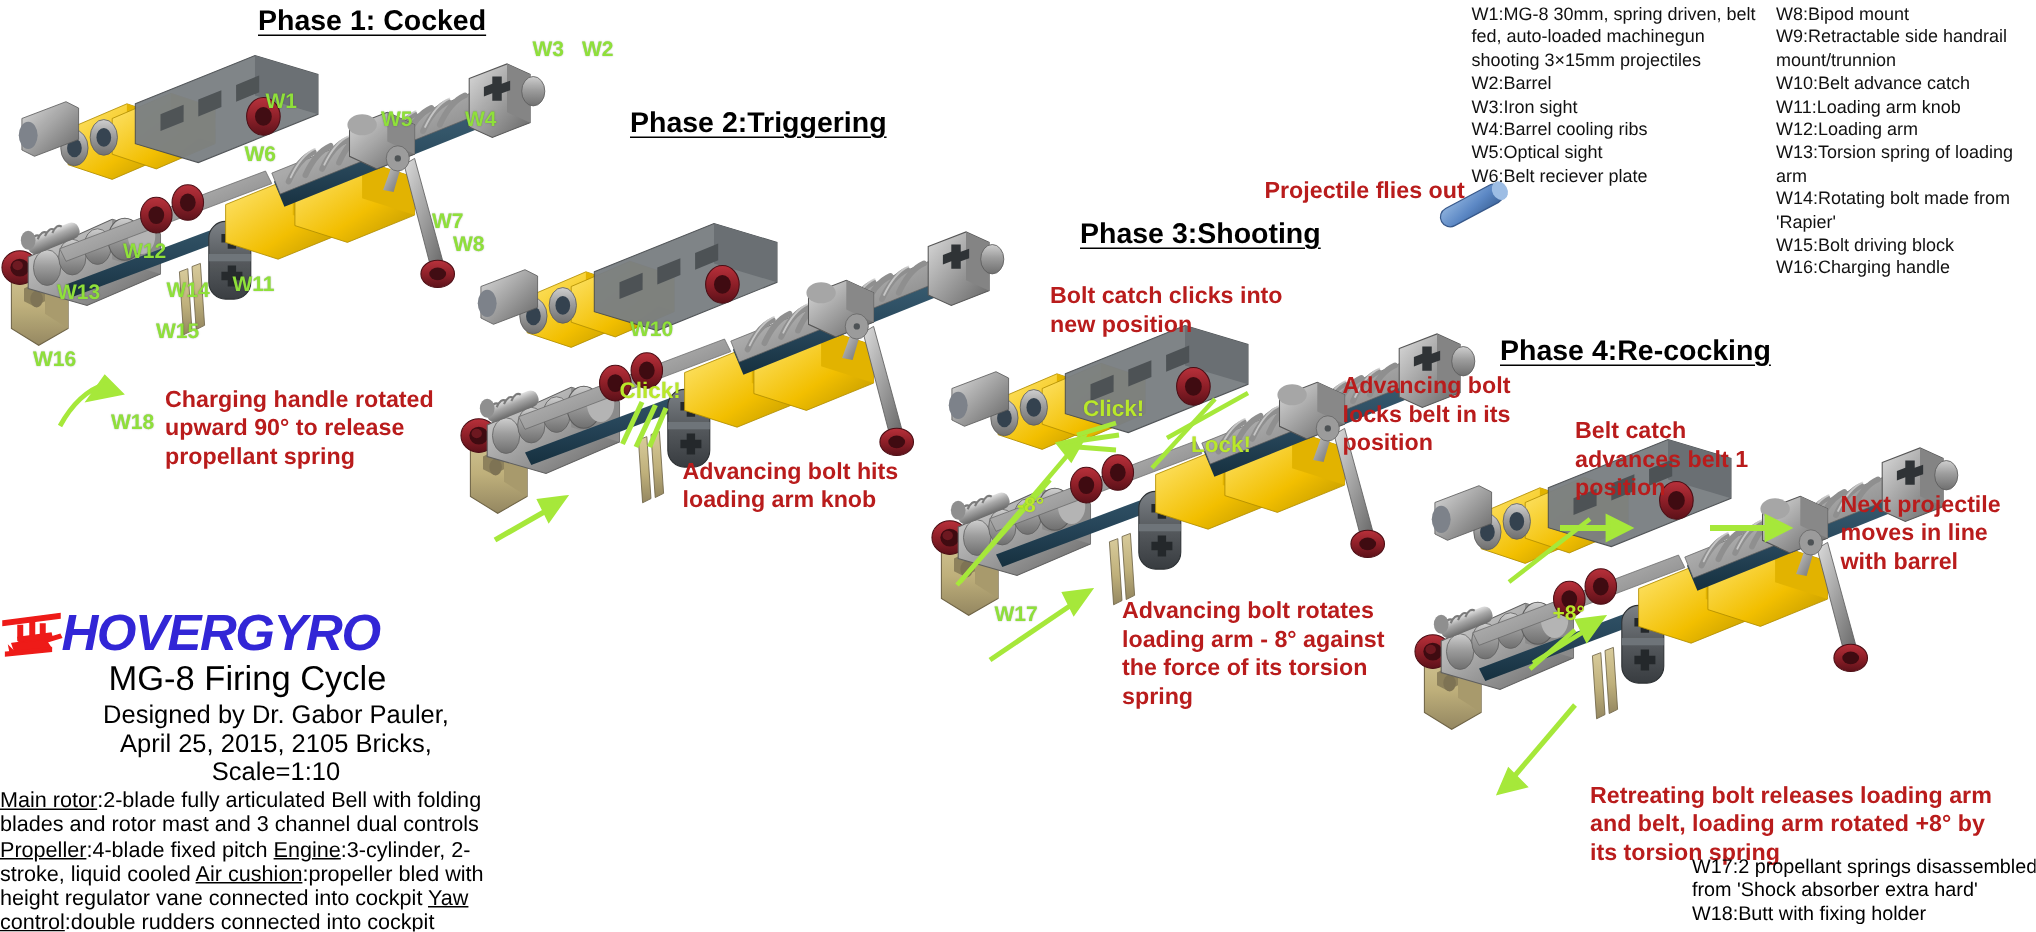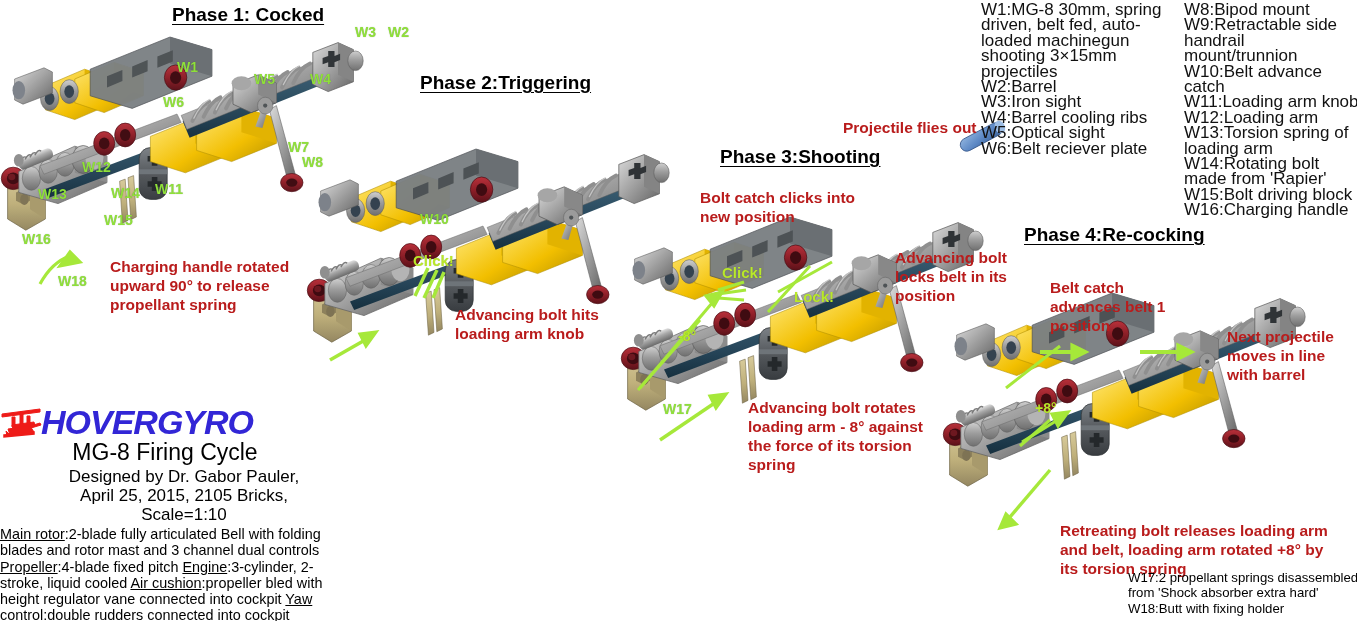--- a/index.html
+++ b/index.html
@@ -9,21 +9,21 @@
 
   
   .abs{position:absolute;}
   .phase-title{font-weight:bold;font-size:19px;color:#000;text-decoration:underline;
                text-underline-offset:3px;white-space:nowrap;letter-spacing:0px;}
   .note{font-weight:bold;font-size:15.5px;color:#b91c1c;line-height:19px;}
   .click{font-weight:bold;font-size:15px;color:#b9e82a;line-height:17px;
          text-shadow:0 0 1px rgba(0,0,0,.25);}
   .wlabel{font-weight:bold;font-size:14px;color:#8fe03a;line-height:14px;
           text-shadow:0 0 1px rgba(0,0,0,.35);}
-  .legend{font-size:17px;line-height:15.4px;color:#111;}
+  .legend{font-size:12px;line-height:15.4px;color:#111;}
 
   
   #brandwrap{position:absolute;left:0;top:404px;width:330px;}
   #brandrow{display:flex;align-items:center;height:36px;}
   #logo-mark{width:44px;height:34px;position:relative;flex:0 0 44px;}
   #brandtext{font-style:italic;font-weight:bold;font-size:34px;color:#3226d6;
              letter-spacing:-1px;line-height:34px;margin-left:-3px;}
   #model-title{font-weight:normal;font-size:23px;text-align:center;margin-top:-1px;}
   #designer{font-size:17px;text-align:center;line-height:19px;margin-top:1px;padding-left:38px;}
   #specs{font-size:14.4px;line-height:16.3px;margin-top:2px;text-align:left;}
@@ -306,37 +306,37 @@
       <line x1="1140" y1="352" x2="1186" y2="352" stroke-width="4"></line>
       <polygon points="1192,352 1178,345 1178,359"></polygon>
       <line x1="1050" y1="470" x2="1004" y2="524" stroke-width="3.4"></line>
       <polygon points="1000,528 1016,524 1006,514"></polygon>
     </g>
   </svg>
 
   <div class="abs phase-title" style="left:172px;top:4px;">Phase 1: Cocked</div>
   <div class="abs phase-title" style="left:420px;top:72px;">Phase 2:Triggering</div>
   <div class="abs phase-title" style="left:720px;top:146px;">Phase 3:Shooting</div>
-  <div class="abs phase-title" style="left:1024px;top:224px;">Phase 4:Re-cocking</div>
+  <div class="abs phase-title" style="left:1000px;top:224px;">Phase 4:Re-cocking</div>
 
   <div class="abs wlabel" style="left:177px;top:60px;">W1</div>
   <div class="abs wlabel" style="left:388px;top:25px;">W2</div>
   <div class="abs wlabel" style="left:355px;top:25px;">W3</div>
   <div class="abs wlabel" style="left:310px;top:72px;">W4</div>
   <div class="abs wlabel" style="left:254px;top:72px;">W5</div>
   <div class="abs wlabel" style="left:163px;top:95px;">W6</div>
   <div class="abs wlabel" style="left:288px;top:140px;">W7</div>
   <div class="abs wlabel" style="left:302px;top:155px;">W8</div>
   <div class="abs wlabel" style="left:155px;top:182px;">W11</div>
   <div class="abs wlabel" style="left:82px;top:160px;">W12</div>
   <div class="abs wlabel" style="left:38px;top:187px;">W13</div>
   <div class="abs wlabel" style="left:111px;top:186px;">W14</div>
   <div class="abs wlabel" style="left:104px;top:213px;">W15</div>
   <div class="abs wlabel" style="left:22px;top:232px;">W16</div>
-  <div class="abs wlabel" style="left:58px;top:274px;">W18</div>
+  <div class="abs wlabel" style="left:74px;top:274px;">W18</div>
 
   <div class="abs note" style="left:110px;top:257px;width:215px;">Charging handle rotated upward 90° to release propellant spring</div>
 
   <div class="abs wlabel" style="left:420px;top:212px;">W10</div>
   <div class="abs click" style="left:413px;top:252px;">Click!</div>
   <div class="abs note" style="left:455px;top:305px;width:180px;">Advancing bolt hits loading arm knob</div>
 
   <div class="abs note" style="left:843px;top:118px;width:230px;">Projectile flies out</div>
   <div class="abs note" style="left:700px;top:188px;width:170px;">Bolt catch clicks into new position</div>
   <div class="abs note" style="left:895px;top:248px;width:120px;">Advancing bolt locks belt in its position</div>

